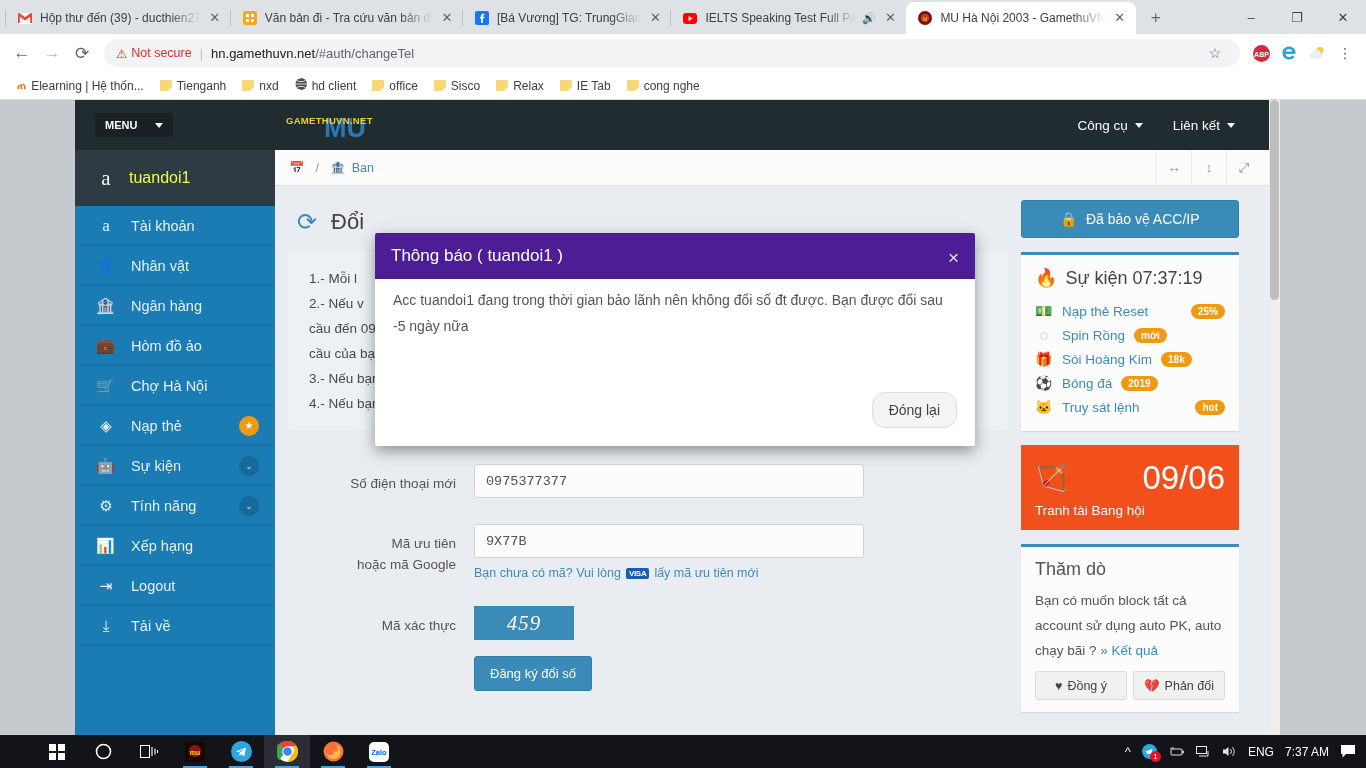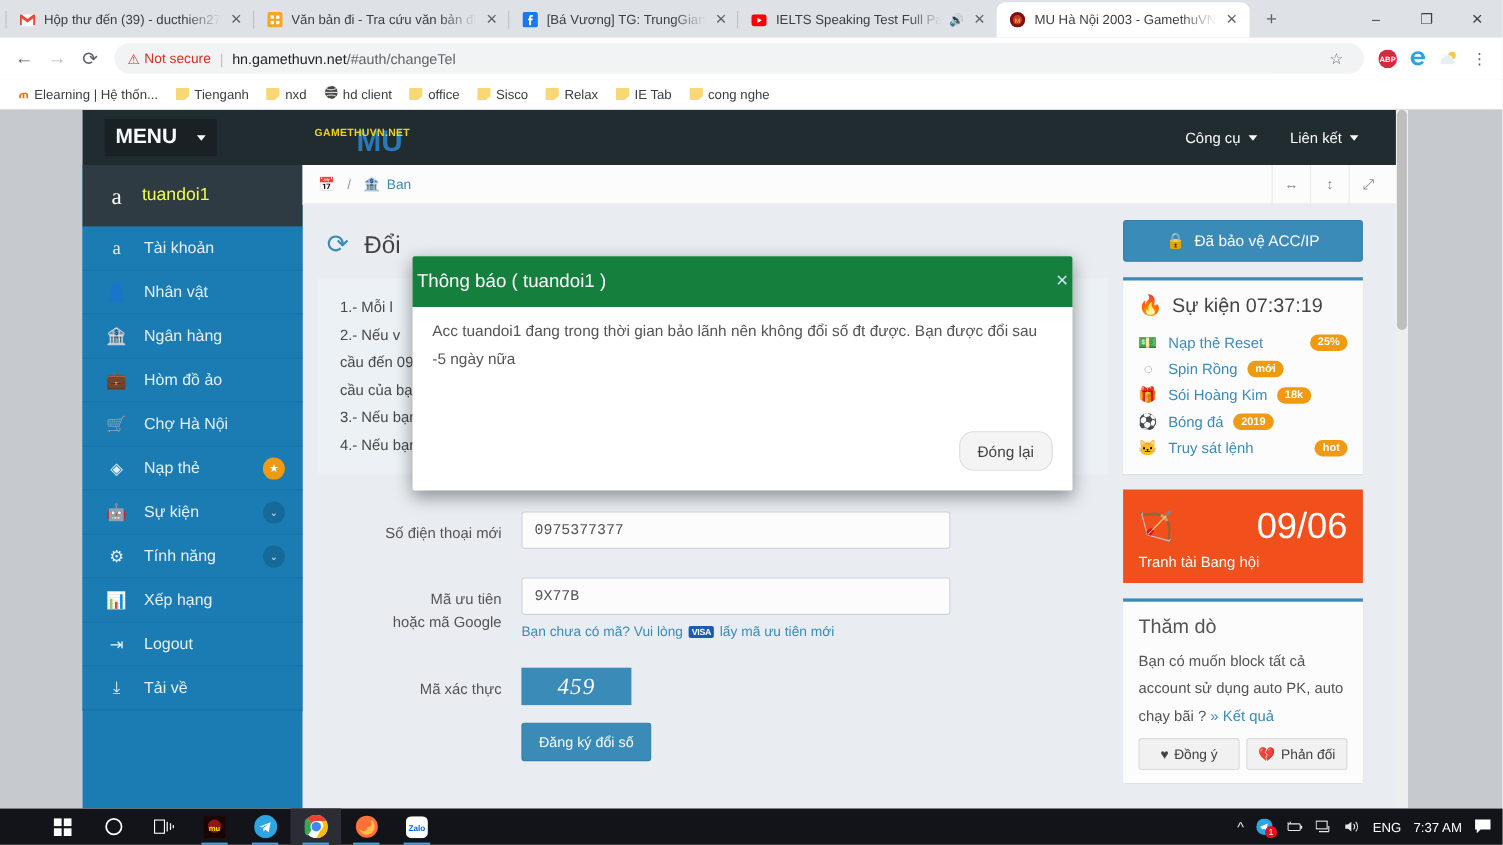--- a/index.html
+++ b/index.html
@@ -61,21 +61,21 @@
 
   
   .viewport { position: relative; width: 1366px; height: 635px; background: #ecf0f5; overflow: hidden; }
   .page-bg { position: absolute; inset: 0; background: #c9cdd2; }
   .page-frame { position: absolute; left: 75px; top: 0; width: 1205px; height: 635px; background: #ecf0f5; }
   .sidebar-scroll { position: absolute; right: 0; top: 0; width: 11px; height: 635px; background: #f1f1f1; }
   .sidebar-scroll .thumb { position: absolute; top: 0; left: 1px; width: 9px; height: 200px; background: #c1c1c1; border-radius: 5px; }
 
   
   .navbar { height: 50px; background: #222d32; display: flex; align-items: center; position: relative; }
-  .menu-btn { margin-left: 20px; background: #1a2226; color: #fff; font-size: 19px; font-weight: bold; padding: 6px 10px; display:flex; align-items:center; gap:18px; }
+  .menu-btn { margin-left: 20px; background: #1a2226; color: #fff; font-size: 11px; font-weight: bold; padding: 6px 10px; display:flex; align-items:center; gap:18px; }
   .logo { position: absolute; left: 205px; top: 11px; width: 145px; height: 28px; }
   .navbar-right { margin-left: auto; display: flex; align-items: center; gap: 30px; padding-right: 45px; }
   .nav-link { color: #fff; font-size: 13.5px; display: flex; align-items: center; gap: 7px; }
   .caret { width:0;height:0;border-left:4px solid transparent;border-right:4px solid transparent;border-top:5px solid currentColor; display:inline-block; }
 
   
   .lside { position: absolute; left: 0; top: 50px; width: 200px; bottom: 0; background: #1b7eb5; }
   .lside-user { height: 56px; background: #2f3c43; display: flex; align-items: center; gap: 14px; padding-left: 22px; }
   .lside-user .uname { color: #f4ff4d; font-size: 16px; }
   .lside a {
@@ -159,22 +159,22 @@
     align-items: center; justify-content: center; gap: 5px; font-family: "Liberation Sans", sans-serif;
   }
 
   
   .modal-backdrop { position: absolute; inset: 0; background: rgba(0,0,0,0.01); }
   .modal {
     position: absolute; left: 375px; top: 133px; width: 600px;
     background: #fff; box-shadow: 0 5px 15px rgba(0,0,0,.4); border-radius: 2px;
   }
   .modal-head {
-    background: #15803d; color: #fff; padding: 13px 4px; display: flex;
-    align-items: center; font-size: 17px; border-radius: 2px 2px 0 0;
+    background: #4c1d95; color: #fff; padding: 13px 16px; display: flex;
+    align-items: flex-end; font-size: 17px; border-radius: 2px 2px 0 0;
   }
   .modal-x { margin-left: auto; font-size: 19px; color: #cfe6f5; line-height: 16px; }
   .modal-body { padding: 8px 18px 10px 18px; font-size: 14px; color: #555; line-height: 26px; min-height: 105px; }
   .modal-foot { padding: 8px 18px 18px 18px; display: flex; justify-content: flex-end; }
   .btn-default {
     background: #f4f4f4; border: 1px solid #ddd; border-radius: 13px;
     padding: 9px 16px; font-size: 14px; color: #444; font-family: "Liberation Sans", sans-serif;
   }
 
   

